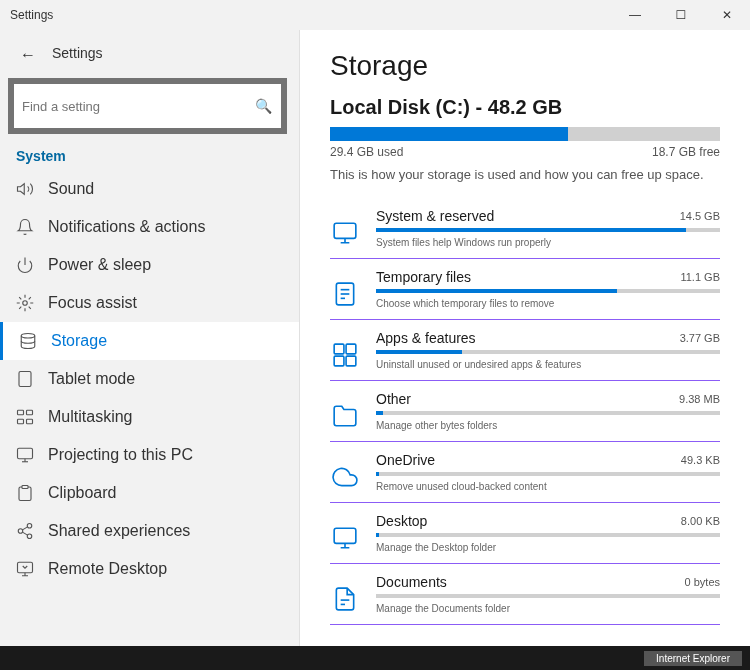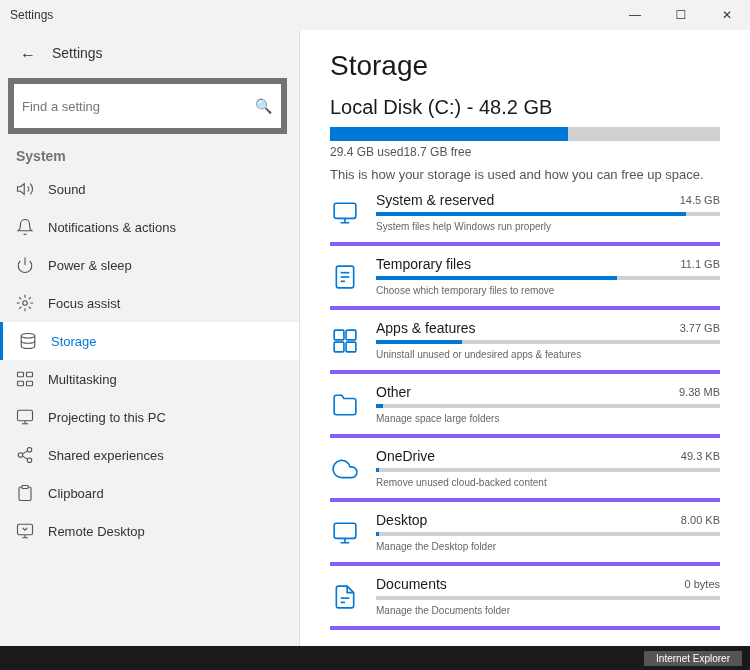--- a/index.html
+++ b/index.html
@@ -106,21 +106,21 @@
       border: none;
       cursor: pointer;
       color: #555;
       font-size: 14px;
     }
 
     .system-label {
       padding: 4px 16px 6px 16px;
       font-size: 14px;
       font-weight: 600;
-      color: #737373;
+      color: #0369a1;
     }
 
     .nav-item {
       display: flex;
       align-items: center;
       padding: 10px 16px;
       cursor: pointer;
       gap: 14px;
       font-size: 13.5px;
       color: #333;
@@ -134,21 +134,21 @@
     .nav-icon {
       width: 18px;
       height: 18px;
       flex-shrink: 0;
       display: flex;
       align-items: center;
       justify-content: center;
       color: #555;
     }
     .nav-icon svg { width: 18px; height: 18px; }
-    .nav-label { font-size: 13px; }
+    .nav-label { font-size: 16px; }
 
     
     .sidebar::-webkit-scrollbar { width: 6px; }
     .sidebar::-webkit-scrollbar-thumb { background: #ccc; }
 
     
     .right-panel {
       flex: 1;
       background: white;
       padding: 20px 30px;
@@ -159,53 +159,54 @@
 
     .page-title {
       font-size: 28px;
       font-weight: 300;
       color: #1a1a1a;
       margin-bottom: 14px;
     }
 
     .disk-title {
       font-size: 20px;
-      font-weight: 400;
+      font-weight: 700;
       color: #1a1a1a;
       margin-bottom: 8px;
     }
 
     .disk-bar-container {
       width: 100%;
       height: 14px;
       background: #d0d0d0;
       margin-bottom: 4px;
       position: relative;
     }
     .disk-bar-fill {
       height: 100%;
       background: #0078d7;
     }
     .disk-stats {
       display: flex;
-      justify-content: flex-start;
+      justify-content: space-between;
       font-size: 12px;
       color: #555;
       margin-bottom: 8px;
     }
     .disk-description {
       font-size: 13px;
       color: #555;
+      margin-bottom: 16px;
     }
 
     .storage-item {
       display: flex;
-      align-items: center;
+      align-items: flex-end;
       padding: 10px 0;
-      border-bottom: 4px solid #8b5cf6;
+      border-bottom: 1px solid #8b5cf6;
       gap: 16px;
     }
     .storage-icon {
       width: 30px;
       height: 30px;
       flex-shrink: 0;
       margin-top: 2px;
       display: flex;
       align-items: center;
       justify-content: center;
@@ -336,62 +337,71 @@
               <ellipse cx="12" cy="5" rx="9" ry="3"></ellipse>
               <path d="M21 12c0 1.66-4 3-9 3s-9-1.34-9-3"></path>
               <path d="M3 5v14c0 1.66 4 3 9 3s9-1.34 9-3V5"></path>
             </svg>
           </span>
     <span class="nav-label">Storage</span>
   </div>
         <div class="nav-item">
     <span class="nav-icon">
             <svg viewBox="0 0 24 24" fill="none" stroke="currentColor" stroke-width="1.5">
+              <rect x="4" y="2" width="16" height="20" rx="2" ry="2"></rect>
+              <line x1="12" y1="18" x2="12" y2="18"></line>
+            </svg>
+          </span>
+    <span class="nav-label">Tablet mode</span>
+  </div>
+        <div class="nav-item">
+    <span class="nav-icon">
+            <svg viewBox="0 0 24 24" fill="none" stroke="currentColor" stroke-width="1.5">
               <rect x="2" y="3" width="8" height="6" rx="1"></rect>
               <rect x="14" y="3" width="8" height="6" rx="1"></rect>
               <rect x="2" y="15" width="8" height="6" rx="1"></rect>
               <rect x="14" y="15" width="8" height="6" rx="1"></rect>
             </svg>
           </span>
     <span class="nav-label">Multitasking</span>
   </div>
         <div class="nav-item">
     <span class="nav-icon">
             <svg viewBox="0 0 24 24" fill="none" stroke="currentColor" stroke-width="1.5">
               <rect x="2" y="3" width="20" height="14" rx="2"></rect>
               <line x1="12" y1="17" x2="12" y2="21"></line>
               <line x1="8" y1="21" x2="16" y2="21"></line>
             </svg>
           </span>
     <span class="nav-label">Projecting to this PC</span>
+  </div>
+        <div class="nav-item">
+    <span class="nav-icon">
+            <svg viewBox="0 0 24 24" fill="none" stroke="currentColor" stroke-width="1.5">
+              <path d="M16 4h2a2 2 0 012 2v14a2 2 0 01-2 2H6a2 2 0 01-2-2V6a2 2 0 012-2h2"></path>
+              <rect x="8" y="2" width="8" height="4" rx="1" ry="1"></rect>
+            </svg>
+          </span>
+    <span class="nav-label">Clipboard</span>
   </div>
         <div class="nav-item">
     <span class="nav-icon">
             <svg viewBox="0 0 24 24" fill="none" stroke="currentColor" stroke-width="1.5">
               <circle cx="18" cy="5" r="3"></circle>
               <circle cx="6" cy="12" r="3"></circle>
               <circle cx="18" cy="19" r="3"></circle>
               <line x1="8.59" y1="13.51" x2="15.42" y2="17.49"></line>
               <line x1="15.41" y1="6.51" x2="8.59" y2="10.49"></line>
             </svg>
           </span>
     <span class="nav-label">Shared experiences</span>
   </div>
         <div class="nav-item">
     <span class="nav-icon">
             <svg viewBox="0 0 24 24" fill="none" stroke="currentColor" stroke-width="1.5">
-              <path d="M16 4h2a2 2 0 012 2v14a2 2 0 01-2 2H6a2 2 0 01-2-2V6a2 2 0 012-2h2"></path>
-              <rect x="8" y="2" width="8" height="4" rx="1" ry="1"></rect>
-            </svg>
-          </span>
-    <span class="nav-label">Clipboard</span>
-  </div>
-        <div class="nav-item">
-    <span class="nav-icon">
-            <svg viewBox="0 0 24 24" fill="none" stroke="currentColor" stroke-width="1.5">
               <rect x="2" y="3" width="20" height="14" rx="2"></rect>
               <path d="M8 21h8M12 17v4"></path>
               <path d="M9 8l3 3 3-3"></path>
             </svg>
           </span>
     <span class="nav-label">Remote Desktop</span>
   </div>
       </div>
 
   </div>
@@ -477,21 +487,21 @@
             </svg>
           </div>
     <div class="storage-info">
       <div class="storage-top">
         <span class="storage-name">Other</span>
         <span class="storage-size">9.38 MB</span>
       </div>
       <div class="storage-bar">
         <div class="storage-bar-fill" style="width:2%"></div>
       </div>
-      <div class="storage-desc">Manage space large folders</div>
+      <div class="storage-desc">Manage other bytes folders</div>
     </div>
   </div>
         <div class="storage-item">
     <div class="storage-icon">
             <svg viewBox="0 0 24 24" fill="none" stroke="#0078d7" stroke-width="1.5">
               <path d="M18 10h-1.26A8 8 0 109 20h9a5 5 0 000-10z"></path>
             </svg>
           </div>
     <div class="storage-info">
       <div class="storage-top">

